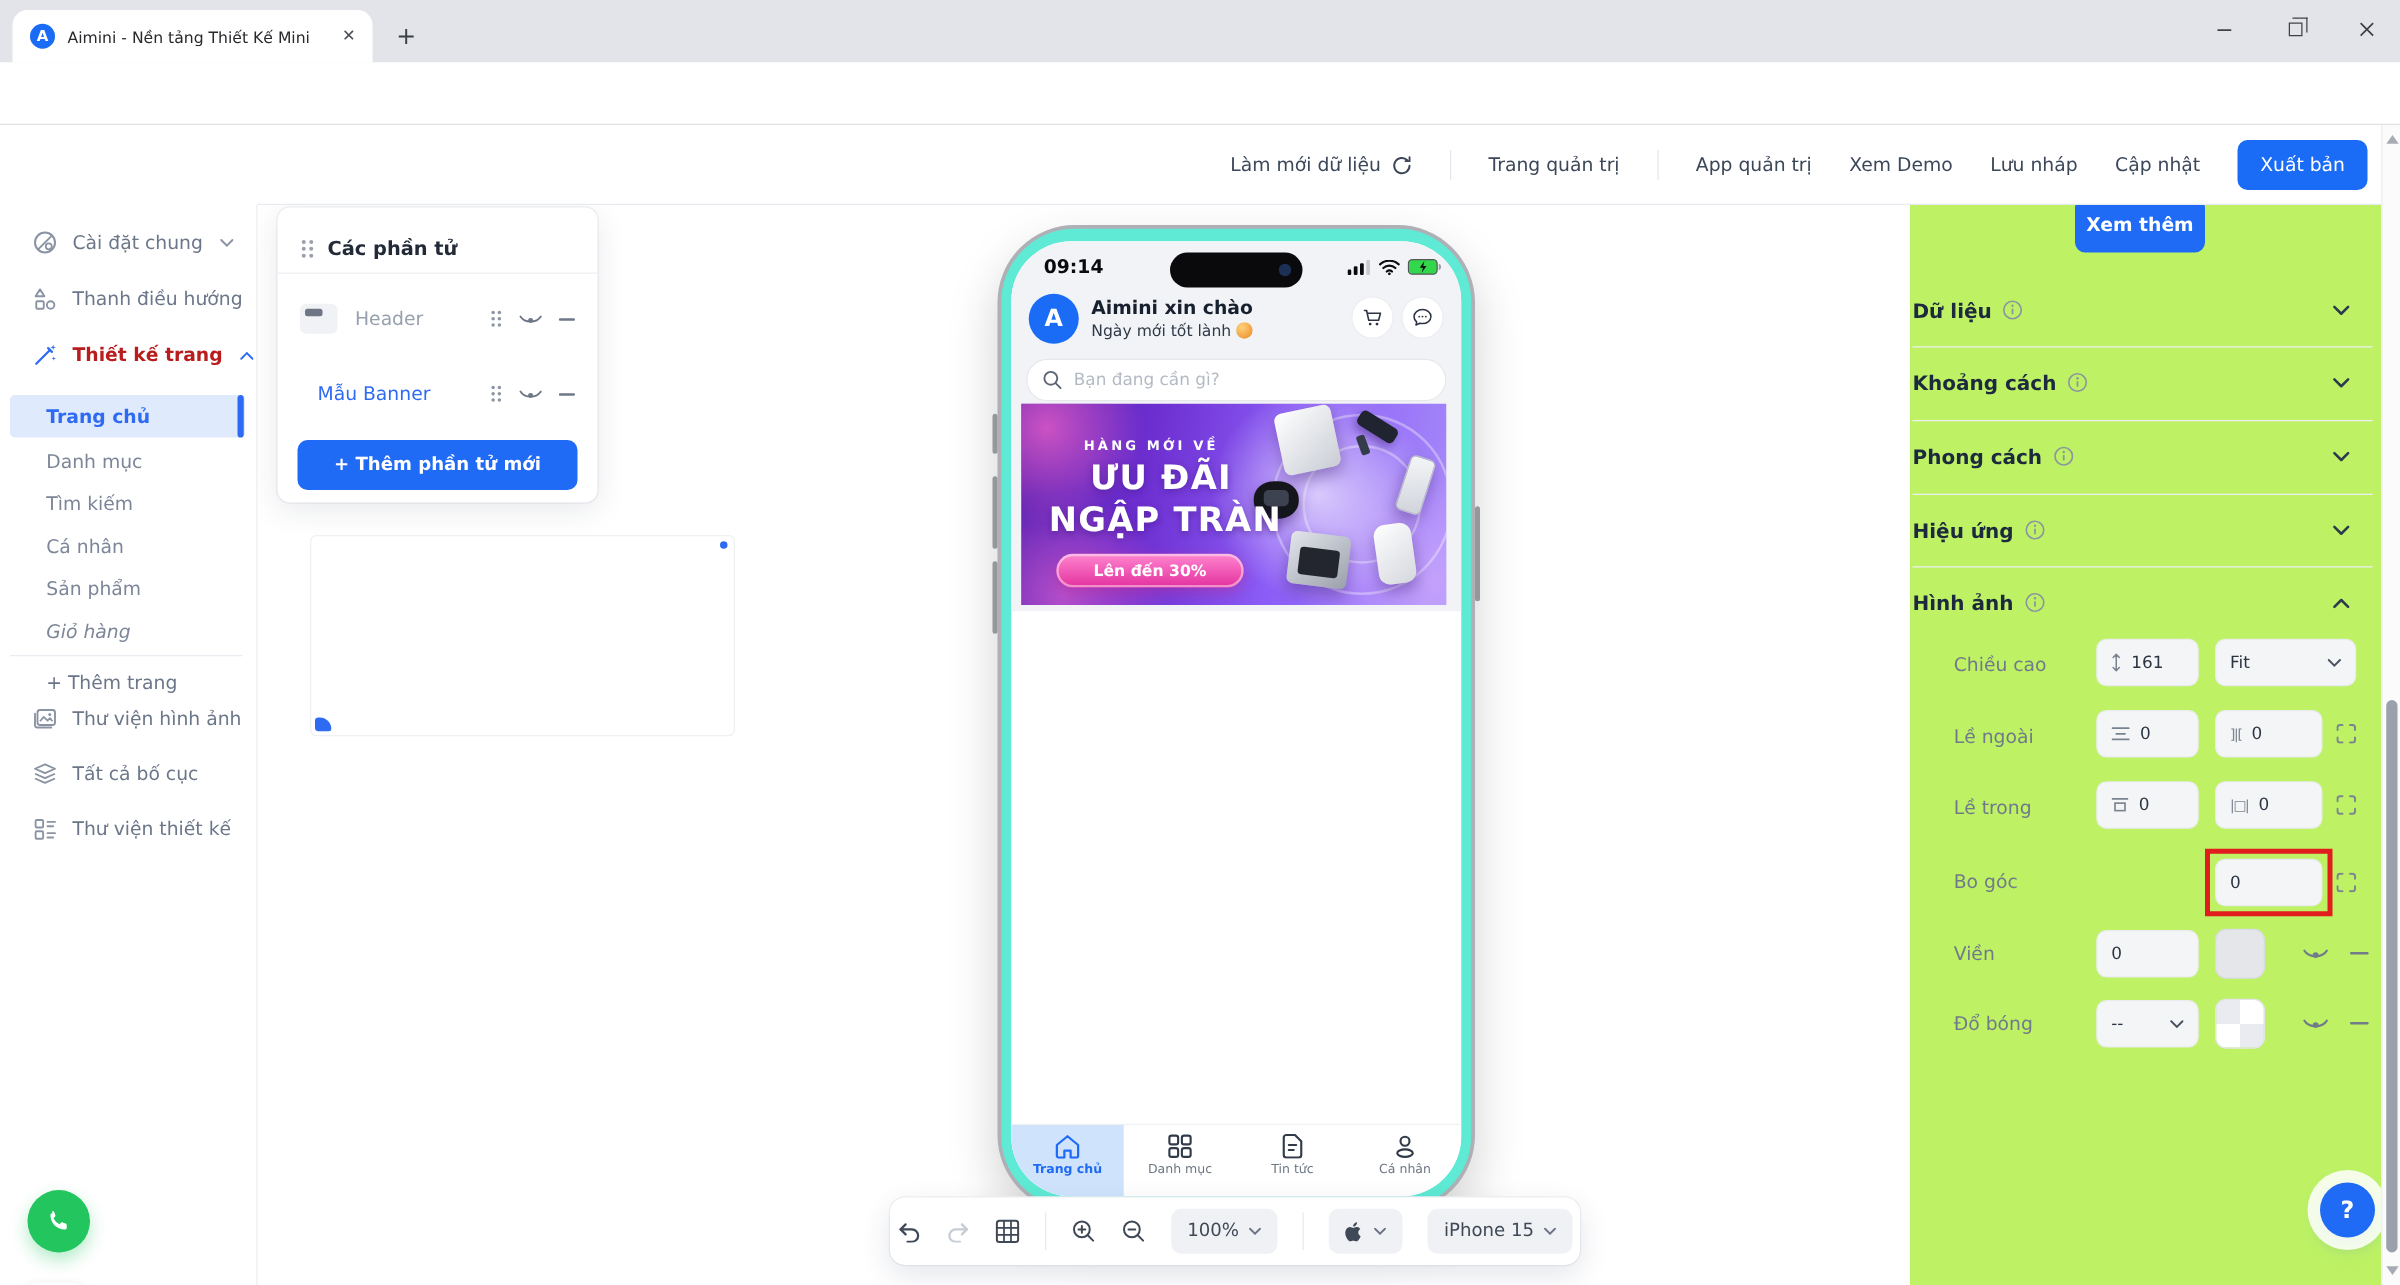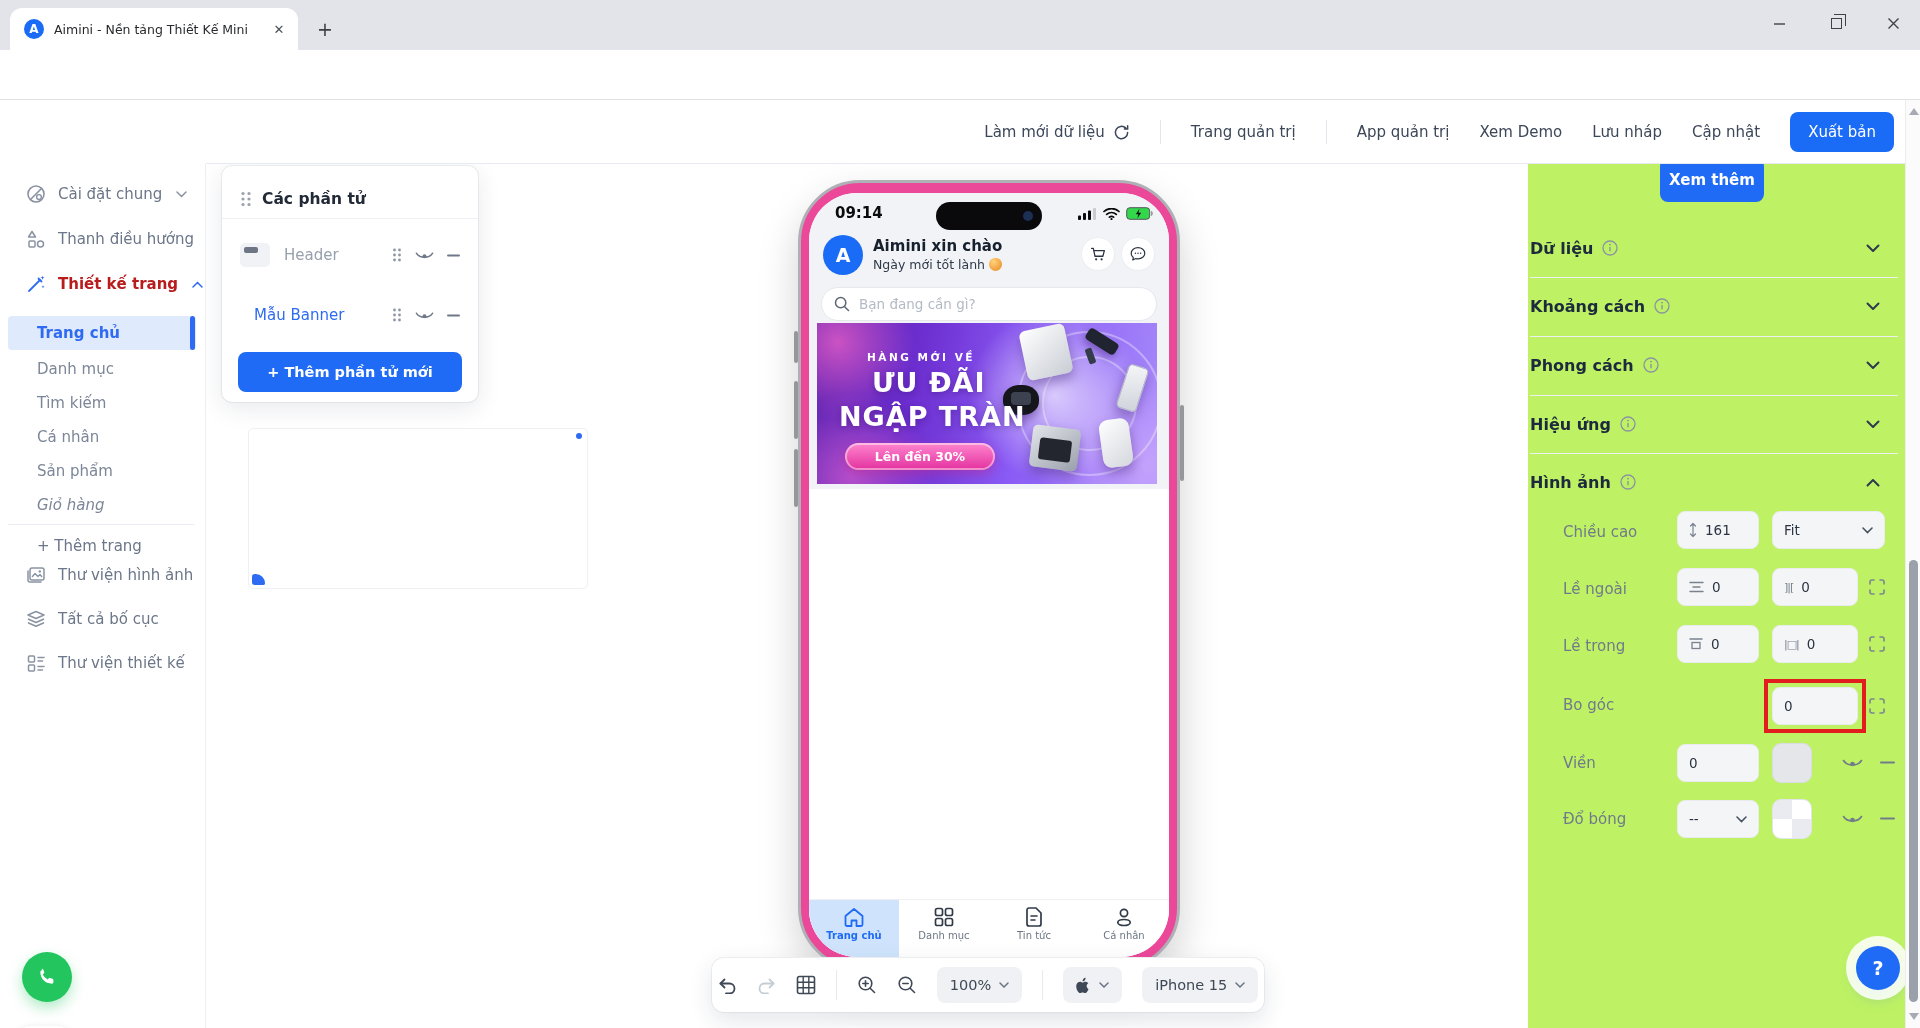--- a/index.html
+++ b/index.html
@@ -56,21 +56,21 @@
   .el-thumb .bar { position:absolute; left:4px; top:4px; width:14px; height:6px; border-radius:2px; background:#6e7685; }
   .el-thumb.banner { background:#fff; border:1px solid #eef0f4; }
   .el-thumb.banner .hill { position:absolute; left:3px; bottom:3px; width:13px; height:11px; background:#2f6bf2; border-radius:3px 10px 2px 3px; }
   .el-thumb.banner .dot { position:absolute; right:5px; top:4px; width:6px; height:6px; border-radius:50%; background:#2f6bf2; }
   .el-label { flex:1; margin-left:14px; font-size:15px; color:#97a0ae; }
   .el-label.blue { color:#2f6bf2; }
   .el-ctrl { display:flex; align-items:center; gap:13px; color:#6f7888; }
   .add-el { position:absolute; left:16px; top:186px; width:224px; height:40px; border:none; border-radius:8px; background:#1f6bf5; color:#fff; font-size:14.5px; font-weight:600; font-family:inherit; }
 
   
-  .phone { position:absolute; left:798px; top:180px; width:382px; height:790px; border-radius:62px; background:#ec4899; border:3px solid #aeb0b5; box-shadow:0 18px 40px rgba(0,0,0,.18); z-index:2; }
+  .phone { position:absolute; left:798px; top:180px; width:382px; height:790px; border-radius:62px; background:#5eead4; border:3px solid #aeb0b5; box-shadow:0 18px 40px rgba(0,0,0,.18); z-index:2; }
   .sidebtn { position:absolute; width:4px; background:#96979b; border-radius:2px; }
   .screen { position:absolute; left:8px; top:10px; width:360px; height:764px; border-radius:48px; background:#fff; overflow:hidden; }
   .screen-top { position:absolute; left:0; top:0; width:100%; height:296px; background:#f2f3f6; }
   .ph-time { position:absolute; left:26px; top:11px; font-size:15px; font-weight:700; color:#0b0b0d; }
   .notch { position:absolute; left:127px; top:9px; width:106px; height:28px; background:#0a0a0c; border-radius:15px; }
   .notch .cam { position:absolute; right:9px; top:9px; width:10px; height:10px; border-radius:50%; background:#1c2f55; }
   .stat-right { position:absolute; right:16px; top:14px; display:flex; align-items:center; gap:6px; }
   .ph-avatar { position:absolute; left:14px; top:42px; width:40px; height:40px; border-radius:50%; background:#1a6bf5; color:#fff; font-weight:800; font-size:19px; display:flex; align-items:center; justify-content:center; }
   .ph-title { position:absolute; left:64px; top:44px; font-size:15px; font-weight:700; color:#16202e; }
   .ph-sub { position:absolute; left:64px; top:64px; font-size:12.5px; color:#2f3a49; display:flex; align-items:center; gap:4px; }

